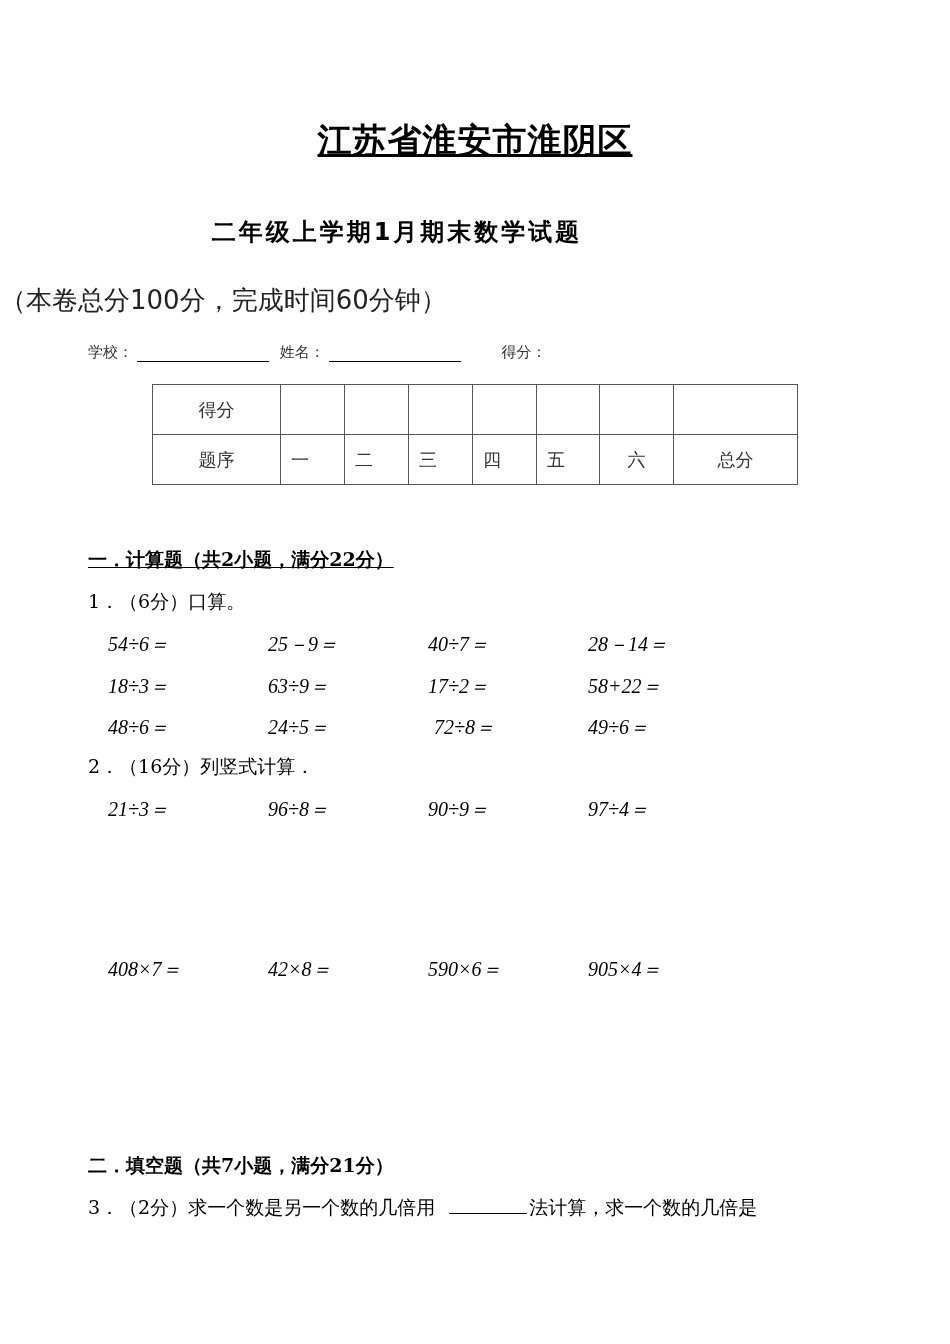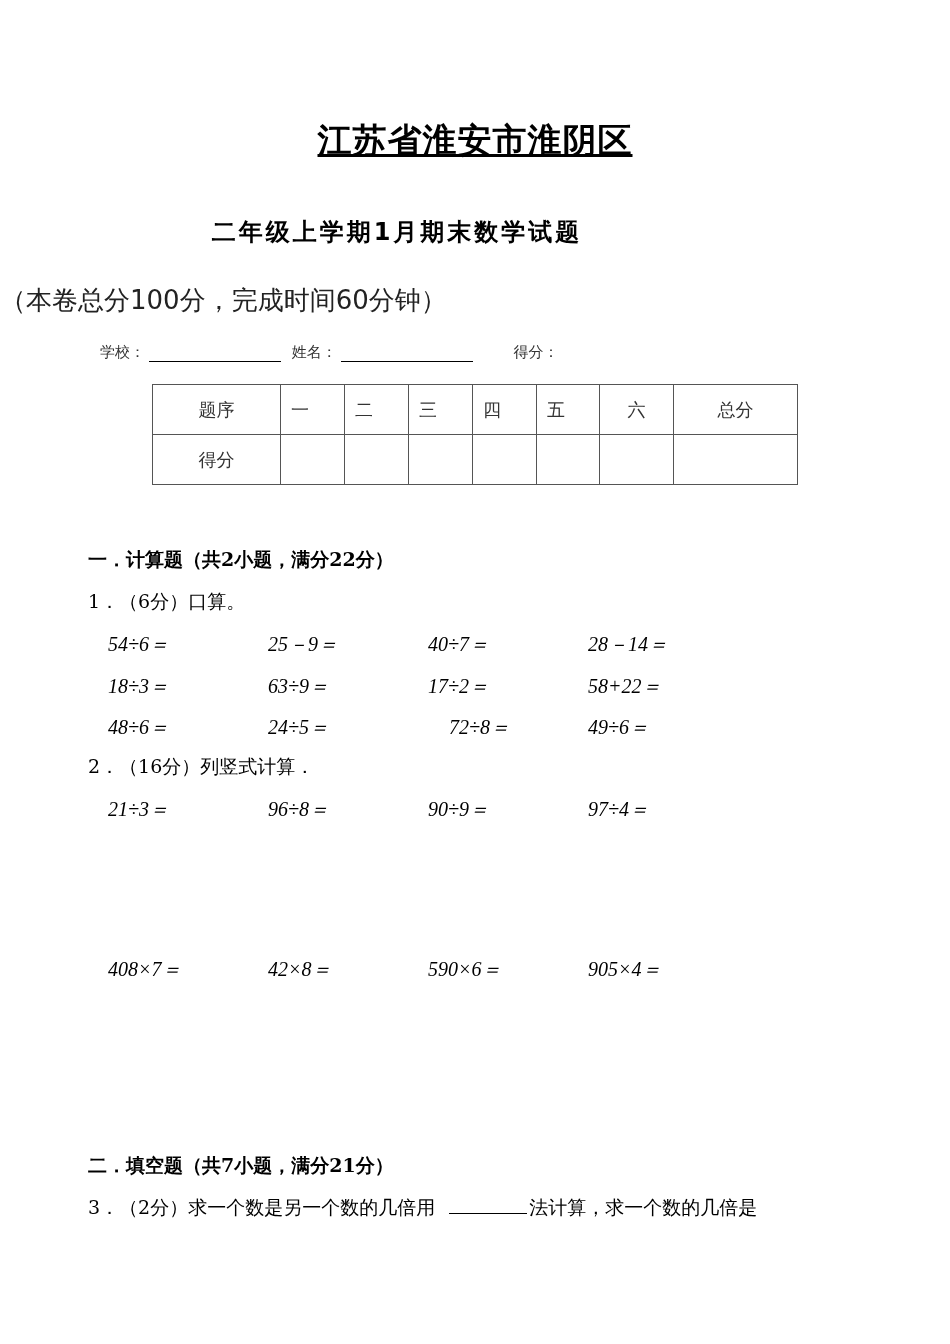--- a/index.html
+++ b/index.html
@@ -17,67 +17,67 @@
   .expr { font-family: "Liberation Serif", serif; font-size: 20px; font-style: italic; }
   .fill { display: inline-block; width: 78px; border-bottom: 1.5px solid #000; height: 18px; vertical-align: baseline; margin: 0 2px 0 14px; }
 </style>
 </head>
 <body>
 
 <div class="abs title">江苏省淮安市淮阴区</div>
 <div class="abs subtitle">二年级上学期1月期末数学试题</div>
 <div class="abs note">（本卷总分100分，完成时间60分钟）</div>
 
-<div class="abs info" style="left:88px;margin-left:12px;">
+<div class="abs info" style="left:88px;">
   <span>学校：</span><span class="blank" style="width:132px;margin-left:4px;"></span>
   <span style="margin-left:6px;">姓名：</span><span class="blank" style="width:132px;margin-left:4px;"></span>
   <span style="margin-left:36px;">得分：</span>
 </div>
 
 <table class="score">
   <tbody>
       <tr>
+    <td style="text-align:center;">得分</td>
+    <td></td>
+    <td></td>
+    <td></td>
+    <td></td>
+    <td></td>
+    <td></td>
+    <td></td>
+  </tr>
+  <tr>
     <td style="width:127px;text-align:center;">题序</td>
     <td style="width:64px;padding-left:10px;box-sizing:border-box;">一</td>
     <td style="width:64px;padding-left:10px;box-sizing:border-box;">二</td>
     <td style="width:64px;padding-left:10px;box-sizing:border-box;">三</td>
     <td style="width:64px;padding-left:10px;box-sizing:border-box;">四</td>
     <td style="width:63px;padding-left:10px;box-sizing:border-box;">五</td>
     <td style="width:73px;text-align:center;">六</td>
     <td style="width:123px;text-align:center;">总分</td>
   </tr>
-  <tr>
-    <td style="text-align:center;">得分</td>
-    <td></td>
-    <td></td>
-    <td></td>
-    <td></td>
-    <td></td>
-    <td></td>
-    <td></td>
-  </tr>
 </tbody>
   </table>
 
-<div class="abs sec" style="left:88px;top:547px;">一．计算题（共2小题，满分22分）</div>
+<div class="abs sec" style="left:88px;top:547px;text-decoration:underline;">一．计算题（共2小题，满分22分）</div>
 <div class="abs q" style="left:88px;top:589px;">1．（6分）口算。</div>
 
 <div class="abs expr" style="left:108px;top:631px;">54÷6＝</div>
 <div class="abs expr" style="left:268px;top:631px;">25－9＝</div>
 <div class="abs expr" style="left:428px;top:631px;">40÷7＝</div>
 <div class="abs expr" style="left:588px;top:631px;">28－14＝</div>
 
 <div class="abs expr" style="left:108px;top:673px;">18÷3＝</div>
 <div class="abs expr" style="left:268px;top:673px;">63÷9＝</div>
 <div class="abs expr" style="left:428px;top:673px;">17÷2＝</div>
 <div class="abs expr" style="left:588px;top:673px;">58+22＝</div>
 
 <div class="abs expr" style="left:108px;top:714px;">48÷6＝</div>
 <div class="abs expr" style="left:268px;top:714px;">24÷5＝</div>
-<div class="abs expr" style="left:449px;top:714px;">72÷8＝</div>
+<div class="abs expr" style="left:434px;top:714px;">72÷8＝</div>
 <div class="abs expr" style="left:588px;top:714px;">49÷6＝</div>
 
 <div class="abs q" style="left:88px;top:754px;">2．（16分）列竖式计算．</div>
 
 <div class="abs expr" style="left:108px;top:796px;">21÷3＝</div>
 <div class="abs expr" style="left:268px;top:796px;">96÷8＝</div>
 <div class="abs expr" style="left:428px;top:796px;">90÷9＝</div>
 <div class="abs expr" style="left:588px;top:796px;">97÷4＝</div>
 
 <div class="abs expr" style="left:108px;top:956px;">408×7＝</div>

